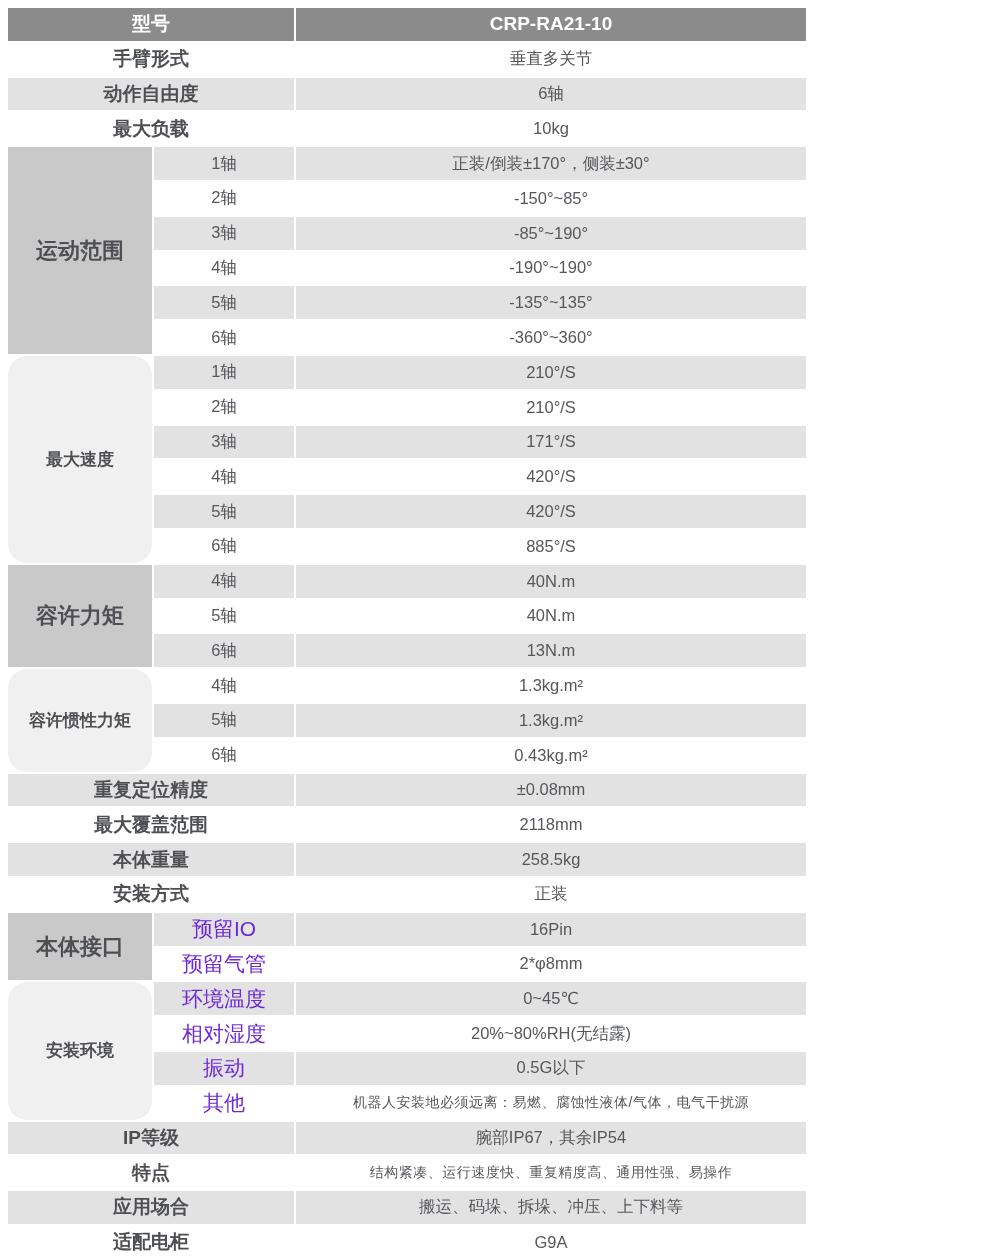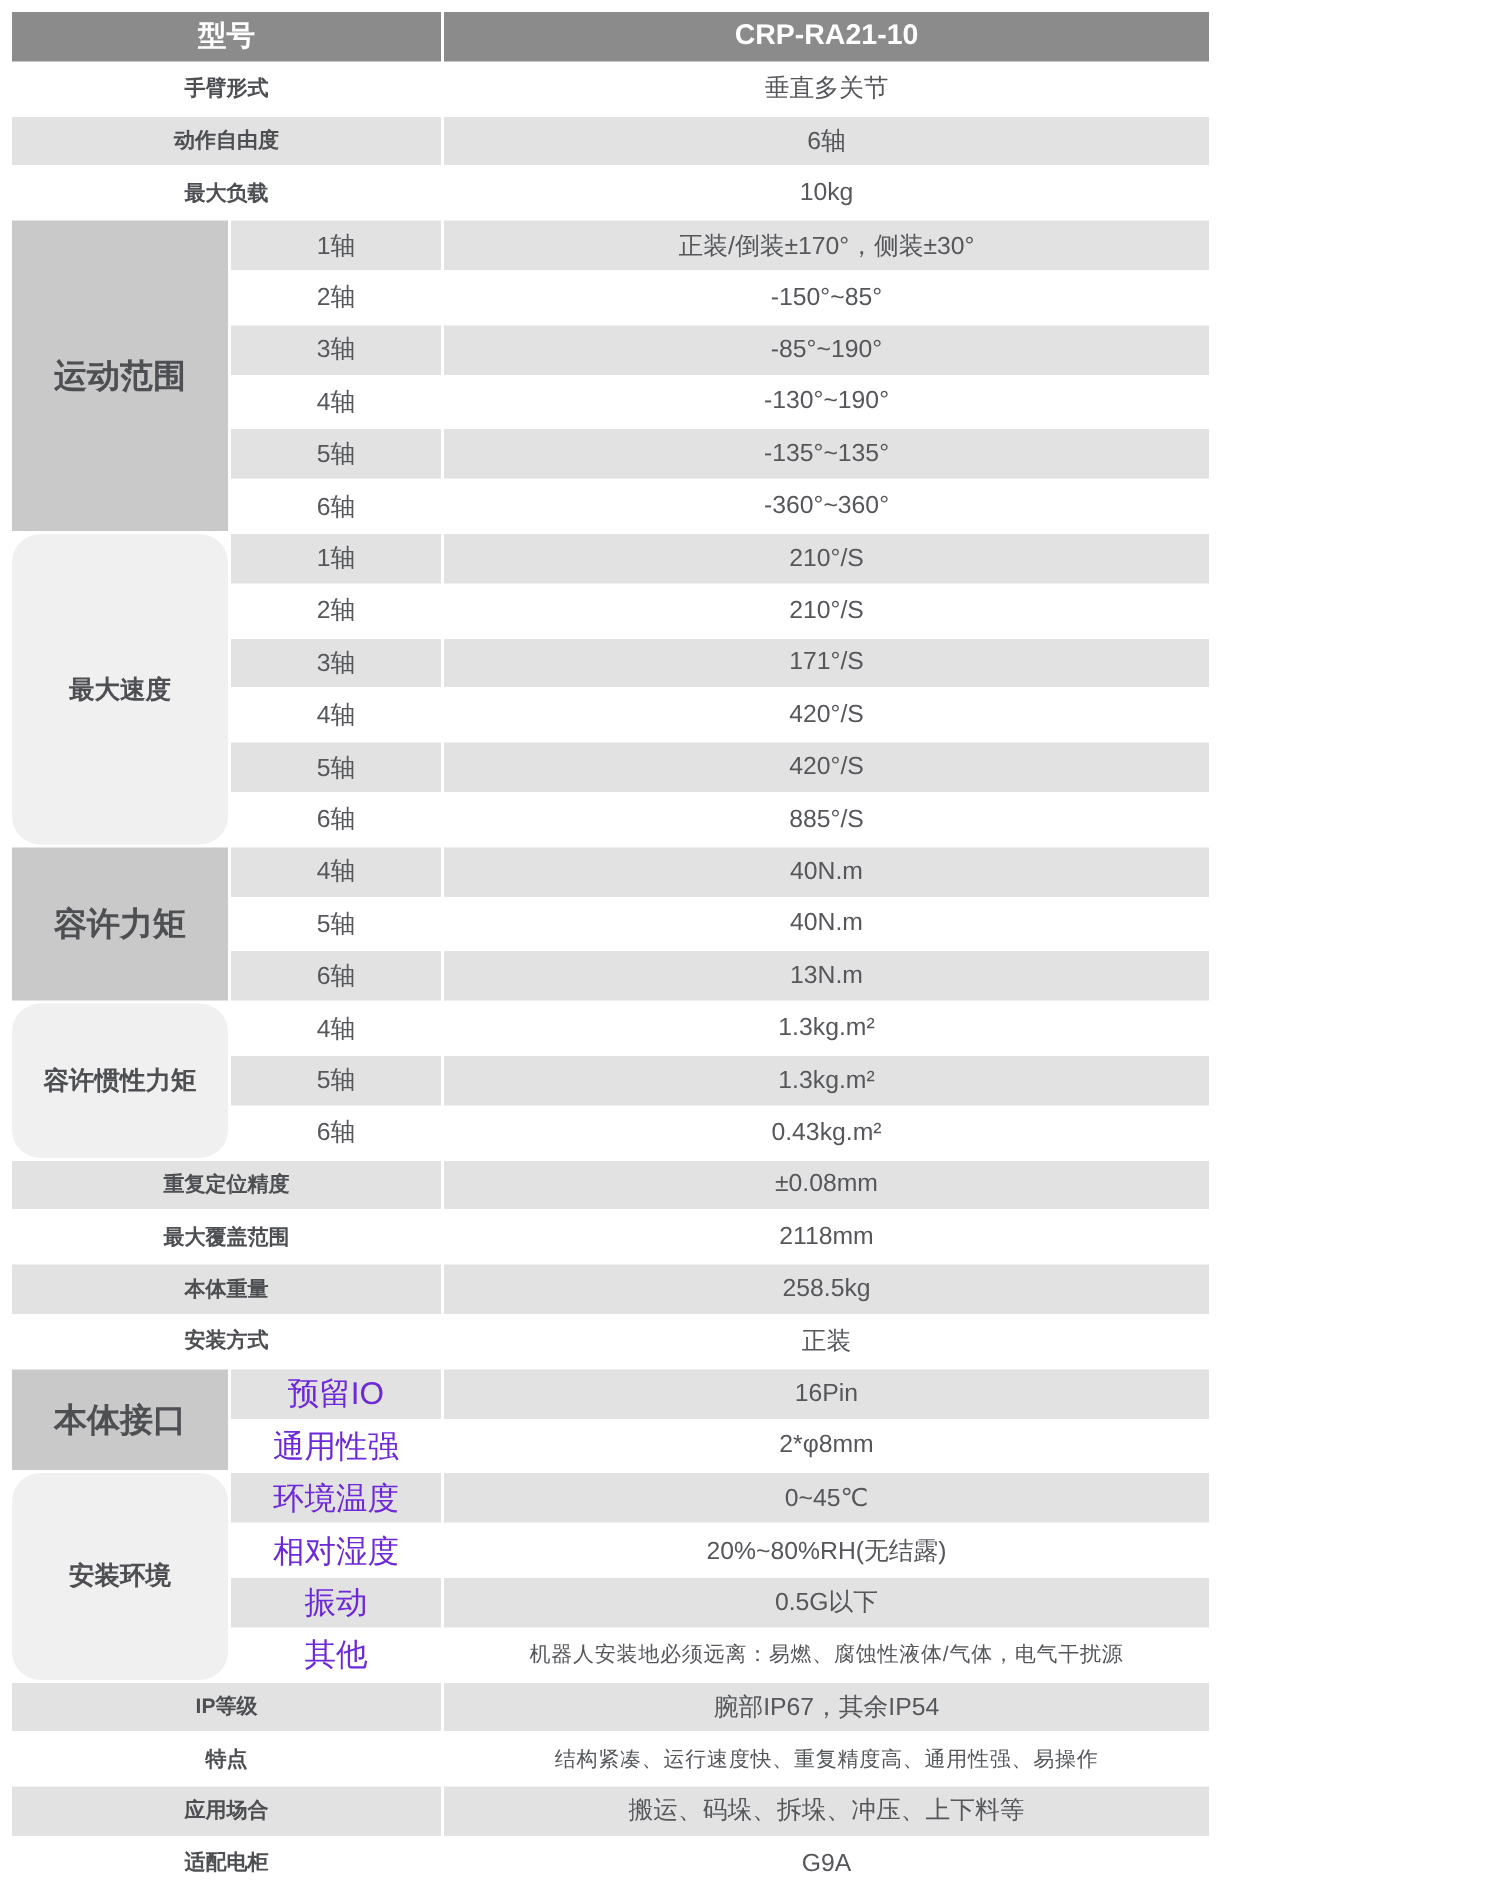--- a/index.html
+++ b/index.html
@@ -36,21 +36,21 @@
   tr.hdr th {
     background: #8b8b8b;
     color: #ffffff;
     font-weight: bold;
     font-size: 19px;
     margin-left: 39px;
   }
   tr.alt td { background: #e2e2e2; }
   td.lbl {
     font-weight: bold;
-    font-size: 14px;
+    font-size: 19px;
     color: #4d4f53;
   }
   td.grp-dark  { background: #c9c9c9 !important; font-weight: bold; font-size: 22px; color: #4d4f53; }
   td.grp-light { background: #f0f0f0 !important; font-weight: bold; font-size: 17px; color: #4d4f53; border-radius: 19px; }
   td.sub-bold  { font-weight: normal; font-size: 21px; color: #6d28d9; }
   td.small-val { font-size: 14px; letter-spacing: 0.5px; }
 </style>
 </head>
 <body>
 
@@ -88,21 +88,21 @@
   <tr>
     <td>2轴</td>
     <td>-150°~85°</td>
   </tr>
   <tr class="alt">
     <td>3轴</td>
     <td>-85°~190°</td>
   </tr>
   <tr>
     <td>4轴</td>
-    <td>-130°~190°</td>
+    <td>-190°~190°</td>
   </tr>
   <tr class="alt">
     <td>5轴</td>
     <td>-135°~135°</td>
   </tr>
   <tr>
     <td>6轴</td>
     <td>-360°~360°</td>
   </tr>
 
@@ -176,21 +176,21 @@
     <td colspan="2" class="lbl">安装方式</td>
     <td>正装</td>
   </tr>
 
   <tr class="alt">
     <td rowspan="2" class="grp-dark">本体接口</td>
     <td class="sub-bold">预留IO</td>
     <td>16Pin</td>
   </tr>
   <tr>
-    <td class="sub-bold">通用性强</td>
+    <td class="sub-bold">预留气管</td>
     <td>2*φ8mm</td>
   </tr>
 
   <tr class="alt">
     <td rowspan="4" class="grp-light">安装环境</td>
     <td class="sub-bold">环境温度</td>
     <td>0~45℃</td>
   </tr>
   <tr>
     <td class="sub-bold">相对湿度</td>

